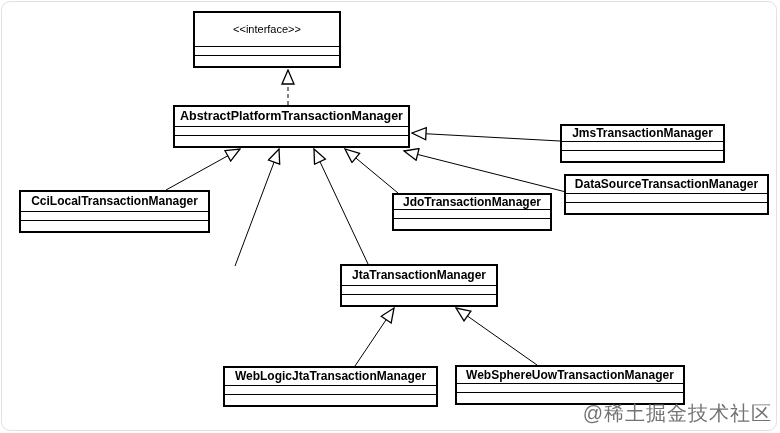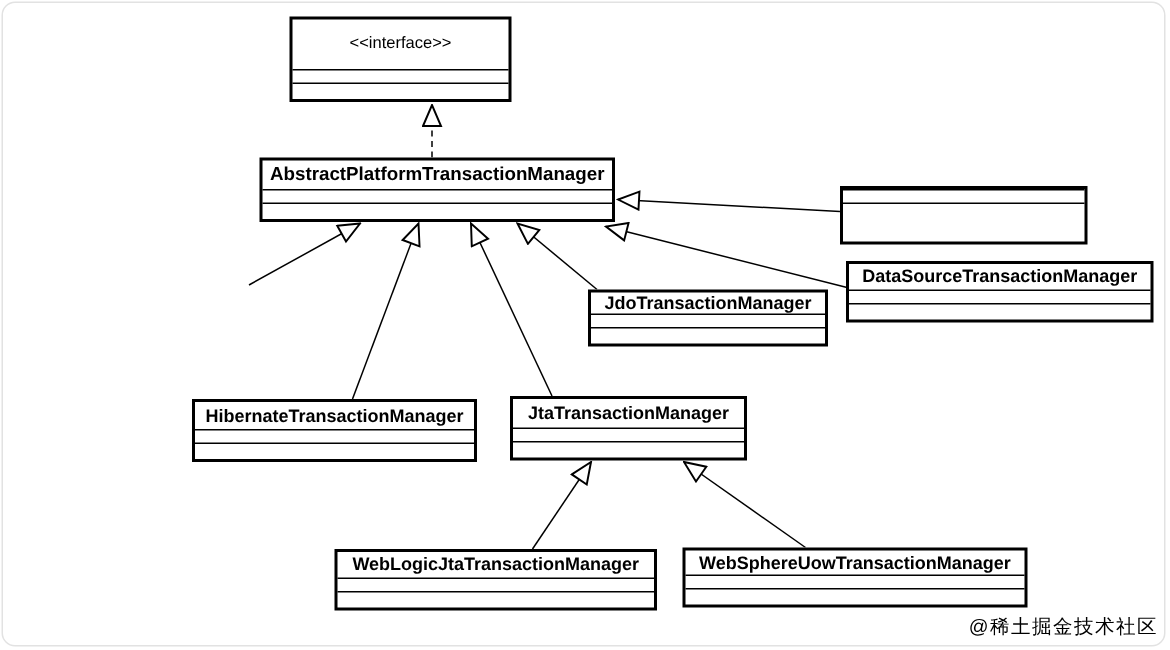--- a/index.html
+++ b/index.html
@@ -24,21 +24,21 @@
     flex:1;display:flex;flex-direction:column;align-items:center;justify-content:center;
     font-weight:bold;font-size:12px;line-height:1.2;color:#000;
     white-space:nowrap;overflow:hidden;padding:0 2px;
   }
   .uml-stereotype{font-weight:normal;font-size:11px;color:#000;}
   .uml-attrs{height:8px;border-top:1px solid #000;}
   .uml-ops{height:10px;border-top:1px solid #000;}
   .big .uml-title{font-size:12.5px;}
   .watermark{
     position:absolute;right:8px;bottom:6px;
-    font-size:13px;color:#000000;letter-spacing:1px;
+    font-size:20px;color:#737373;letter-spacing:1px;
   }
 </style>
 </head>
 <body>
 
 <div class="canvas">
 
   <svg class="edges" viewBox="0 0 780 433" xmlns="http://www.w3.org/2000/svg">
     <defs>
       <marker id="tri" markerWidth="16" markerHeight="14" refX="15" refY="7" orient="auto" markerUnits="userSpaceOnUse">
@@ -65,49 +65,52 @@
   </div>
 
   <div class="uml-box big" style="left:173px;top:105px;width:237px;height:43px;justify-content:space-between;">
     <div class="uml-title">
       <span>AbstractPlatformTransactionManager</span>
     </div>
     <div class="uml-attrs"></div>
     <div class="uml-ops"></div>
   </div>
 
+  <div class="uml-box" style="left:19px;top:190px;width:191px;height:43px;">
+    <div class="uml-title">
+      <span>CciLocalTransactionManager</span>
+    </div>
+    <div class="uml-attrs"></div>
+    <div class="uml-ops"></div>
+  </div>
 
   <div class="uml-box" style="left:560px;top:124px;width:165px;height:39px;">
+    <div class="uml-title">
+      <span>JmsTransactionManager</span>
+    </div>
     <div class="uml-attrs"></div>
     <div class="uml-ops"></div>
   </div>
 
   <div class="uml-box" style="left:392px;top:193px;width:160px;height:38px;">
     <div class="uml-title">
       <span>JdoTransactionManager</span>
     </div>
     <div class="uml-attrs"></div>
     <div class="uml-ops"></div>
   </div>
 
   <div class="uml-box" style="left:564px;top:174px;width:205px;height:41px;">
     <div class="uml-title">
       <span>DataSourceTransactionManager</span>
     </div>
     <div class="uml-attrs"></div>
     <div class="uml-ops"></div>
   </div>
 
-  <div class="uml-box" style="left:128px;top:266px;width:190px;height:42px;">
-    <div class="uml-title">
-      <span>HibernateTransactionManager</span>
-    </div>
-    <div class="uml-attrs"></div>
-    <div class="uml-ops"></div>
-  </div>
 
   <div class="uml-box" style="left:340px;top:264px;width:158px;height:43px;">
     <div class="uml-title">
       <span>JtaTransactionManager</span>
     </div>
     <div class="uml-attrs"></div>
     <div class="uml-ops"></div>
   </div>
 
   <div class="uml-box" style="left:455px;top:365px;width:230px;height:40px;">

